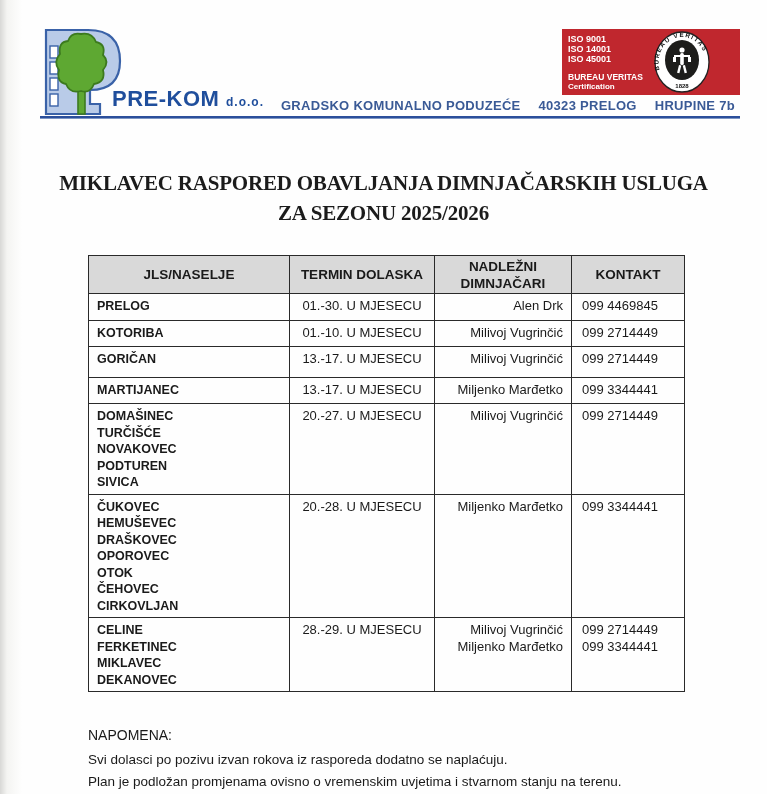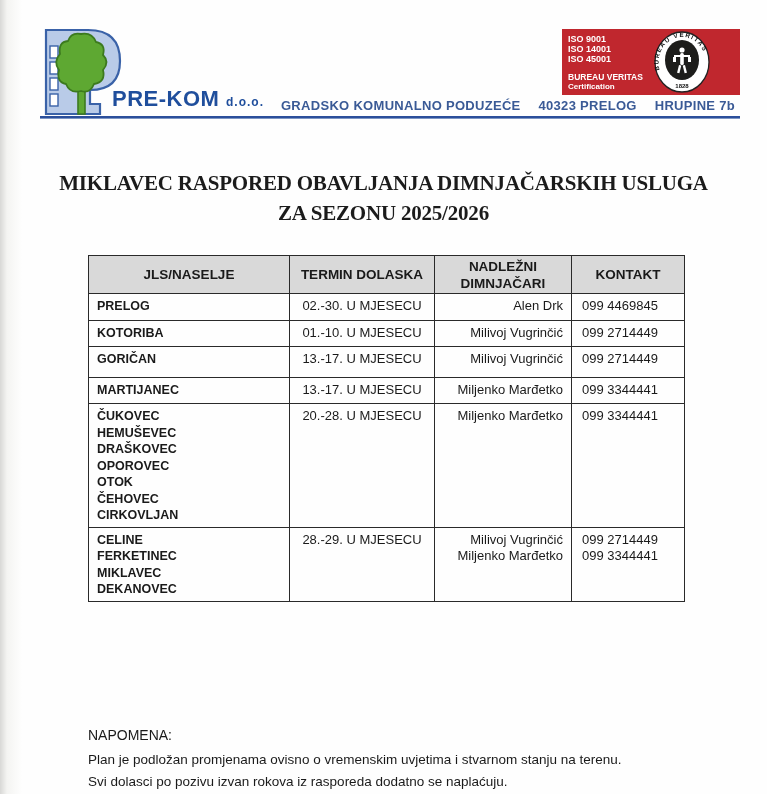--- a/index.html
+++ b/index.html
@@ -173,41 +173,51 @@
         <th>JLS/NASELJE</th>
         <th>TERMIN DOLASKA</th>
         <th>NADLEŽNI
 DIMNJAČARI</th>
         <th>KONTAKT</th>
       </tr>
     </thead>
     <tbody>
       <tr class="r1">
         <td class="naselje">PRELOG</td>
-        <td class="termin">02.-30. U MJESECU</td>
+        <td class="termin">01.-30. U MJESECU</td>
         <td class="dimnjacar">Alen Drk</td>
         <td class="kontakt">099 4469845</td>
       </tr>
       <tr class="r2">
         <td class="naselje">KOTORIBA</td>
         <td class="termin">01.-10. U MJESECU</td>
         <td class="dimnjacar">Milivoj Vugrinčić</td>
         <td class="kontakt">099 2714449</td>
       </tr>
       <tr class="r4">
         <td class="naselje">GORIČAN</td>
         <td class="termin">13.-17. U MJESECU</td>
         <td class="dimnjacar">Milivoj Vugrinčić</td>
         <td class="kontakt">099 2714449</td>
       </tr>
       <tr class="r5">
         <td class="naselje">MARTIJANEC</td>
         <td class="termin">13.-17. U MJESECU</td>
         <td class="dimnjacar">Miljenko Marđetko</td>
         <td class="kontakt">099 3344441</td>
+      </tr>
+      <tr class="r6">
+        <td class="naselje">DOMAŠINEC
+TURČIŠĆE
+NOVAKOVEC
+PODTUREN
+SIVICA</td>
+        <td class="termin">20.-27. U MJESECU</td>
+        <td class="dimnjacar">Milivoj Vugrinčić</td>
+        <td class="kontakt">099 2714449</td>
       </tr>
       <tr class="r7">
         <td class="naselje">ČUKOVEC
 HEMUŠEVEC
 DRAŠKOVEC
 OPOROVEC
 OTOK
 ČEHOVEC
 CIRKOVLJAN</td>
         <td class="termin">20.-28. U MJESECU</td>
@@ -223,17 +233,17 @@
         <td class="dimnjacar">Milivoj Vugrinčić
 Miljenko Marđetko</td>
         <td class="kontakt">099 2714449
 099 3344441</td>
       </tr>
     </tbody>
   </table>
 
   <div class="note">
     <div class="note-label">NAPOMENA:</div>
+    <div class="note-line">Svi dolasci po pozivu izvan rokova iz rasporeda dodatno se naplaćuju.</div>
     <div class="note-line">Plan je podložan promjenama ovisno o vremenskim uvjetima i stvarnom stanju na terenu.</div>
-    <div class="note-line">Svi dolasci po pozivu izvan rokova iz rasporeda dodatno se naplaćuju.</div>
   </div>
 
 </div>
 
 </body></html>

